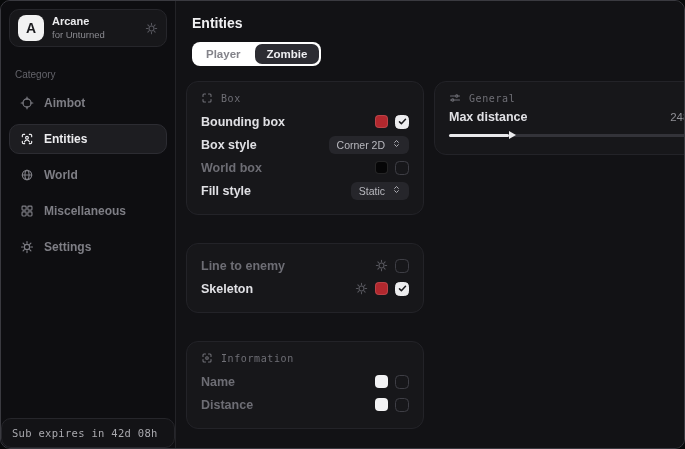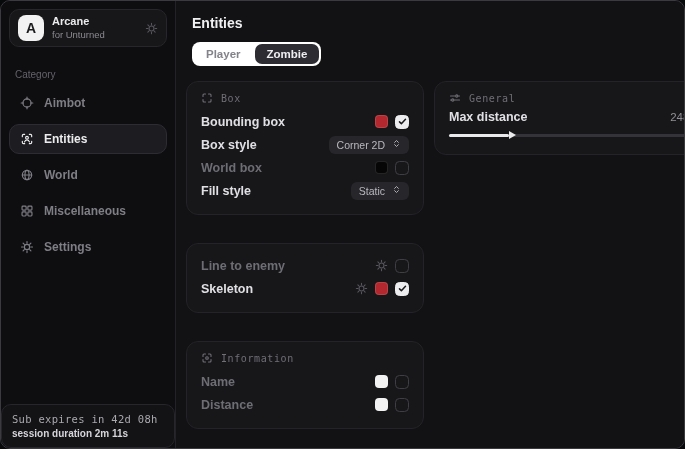--- a/index.html
+++ b/index.html
@@ -165,21 +165,20 @@
           </svg>
         </span>
         <span>Settings</span>
       </div>
     </div>
 
     <div class="spacer"></div>
 
     <div class="sub-card">
       <div class="sub-line1">Sub expires in 42d 08h</div>
-      <div class="sub-line2">session duration 2m 11s</div>
     </div>
   </div>
 
   <div class="main">
     <div class="page-title">Entities</div>
 
     <div class="tabs">
       <div class="tab">Player</div>
       <div class="tab active">Zombie</div>
     </div>

